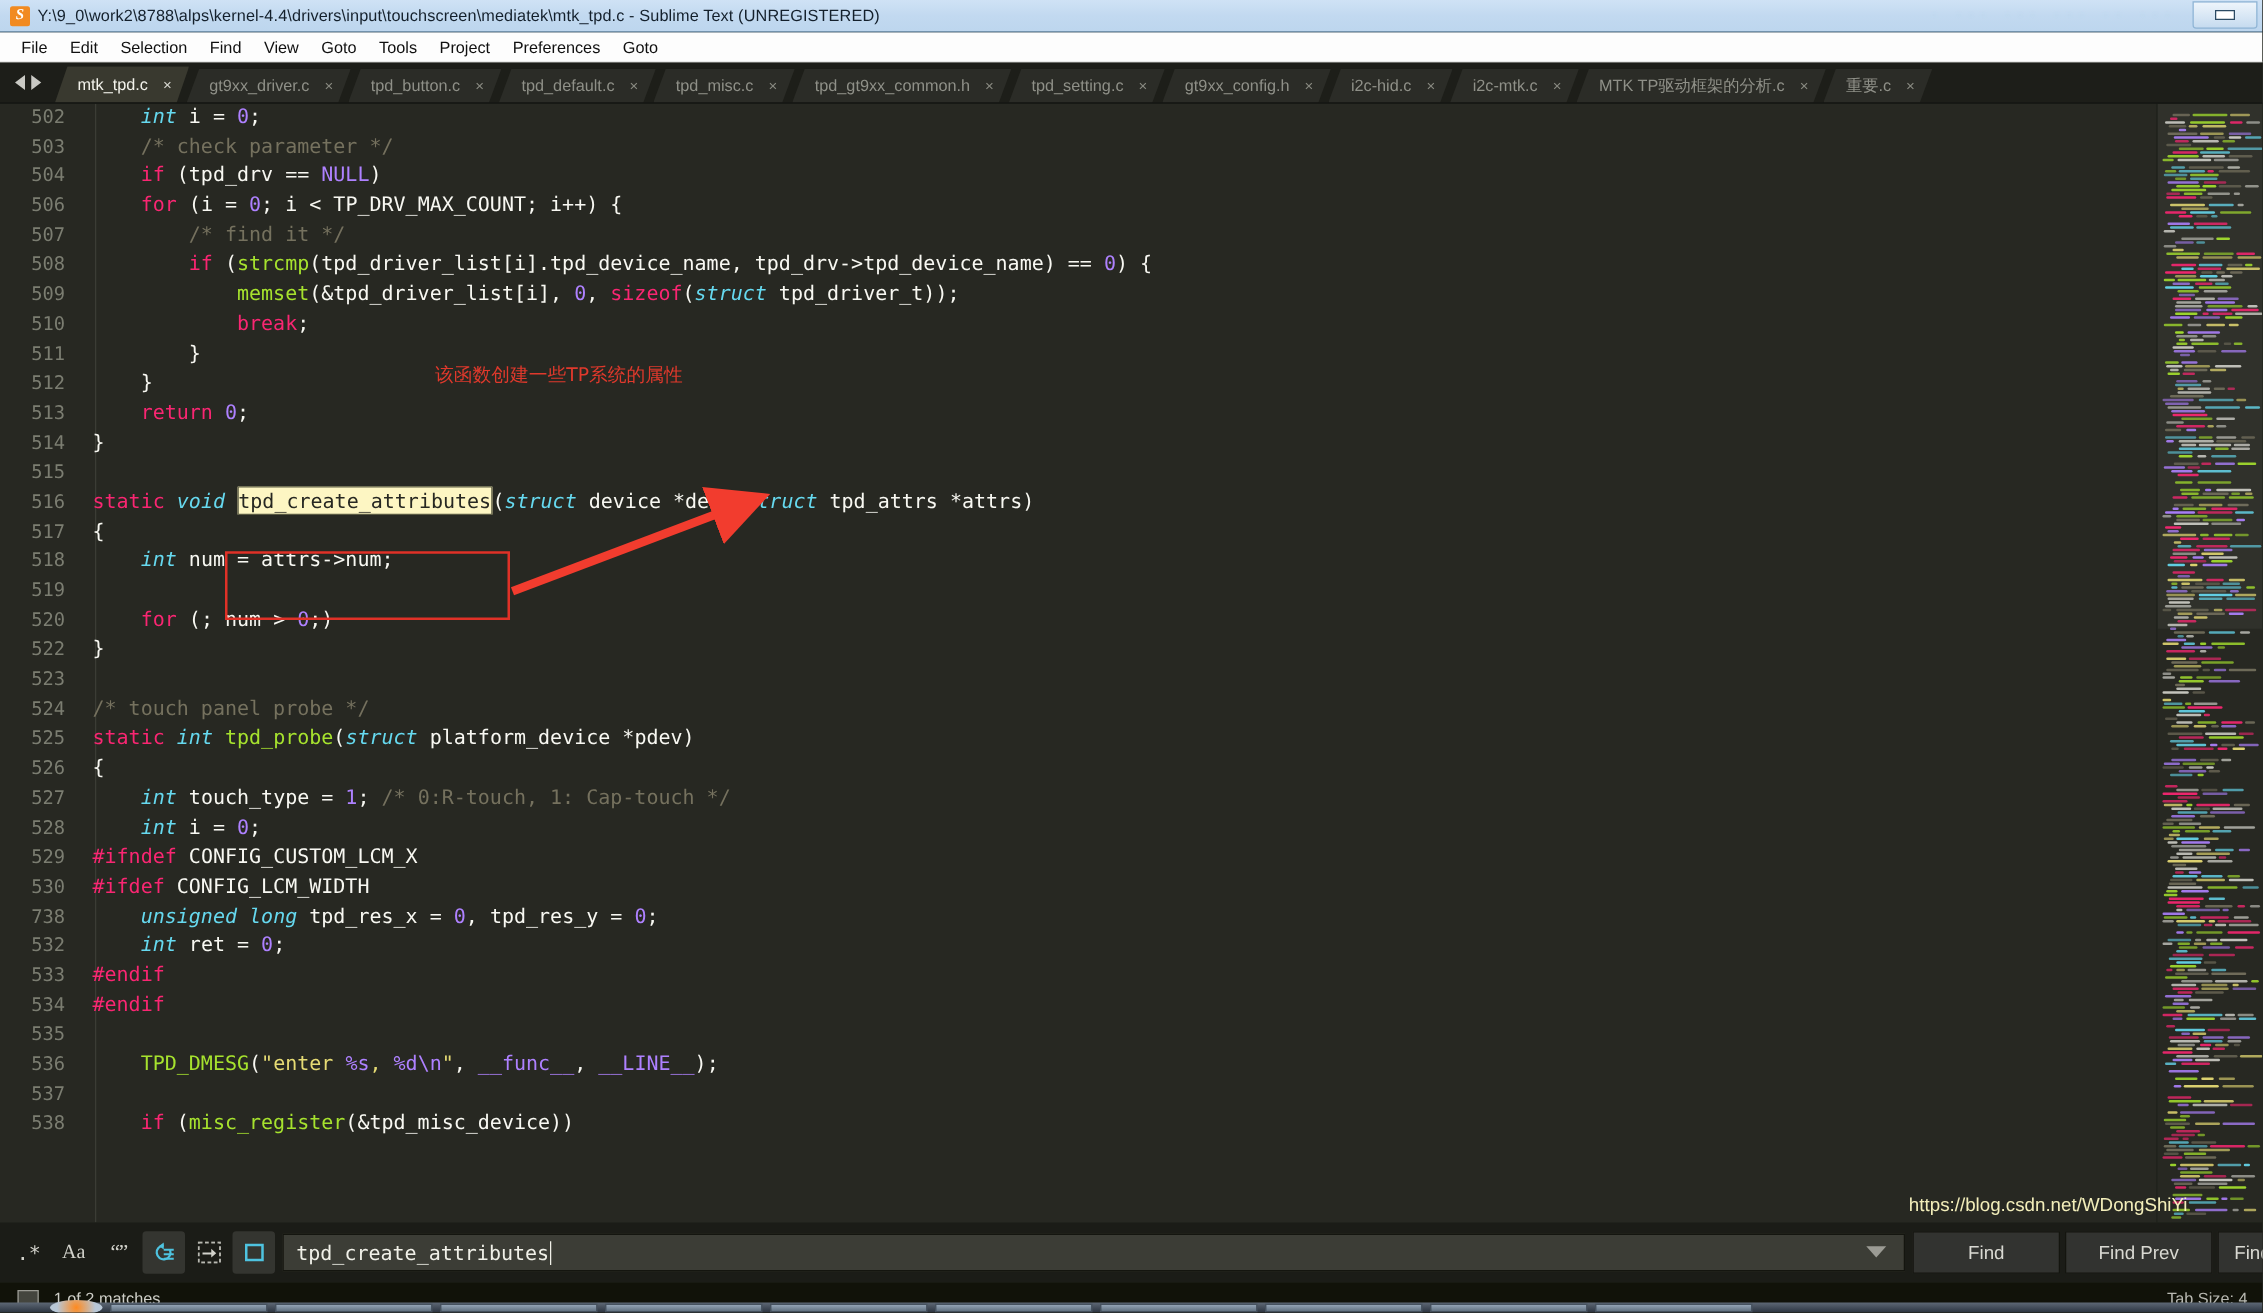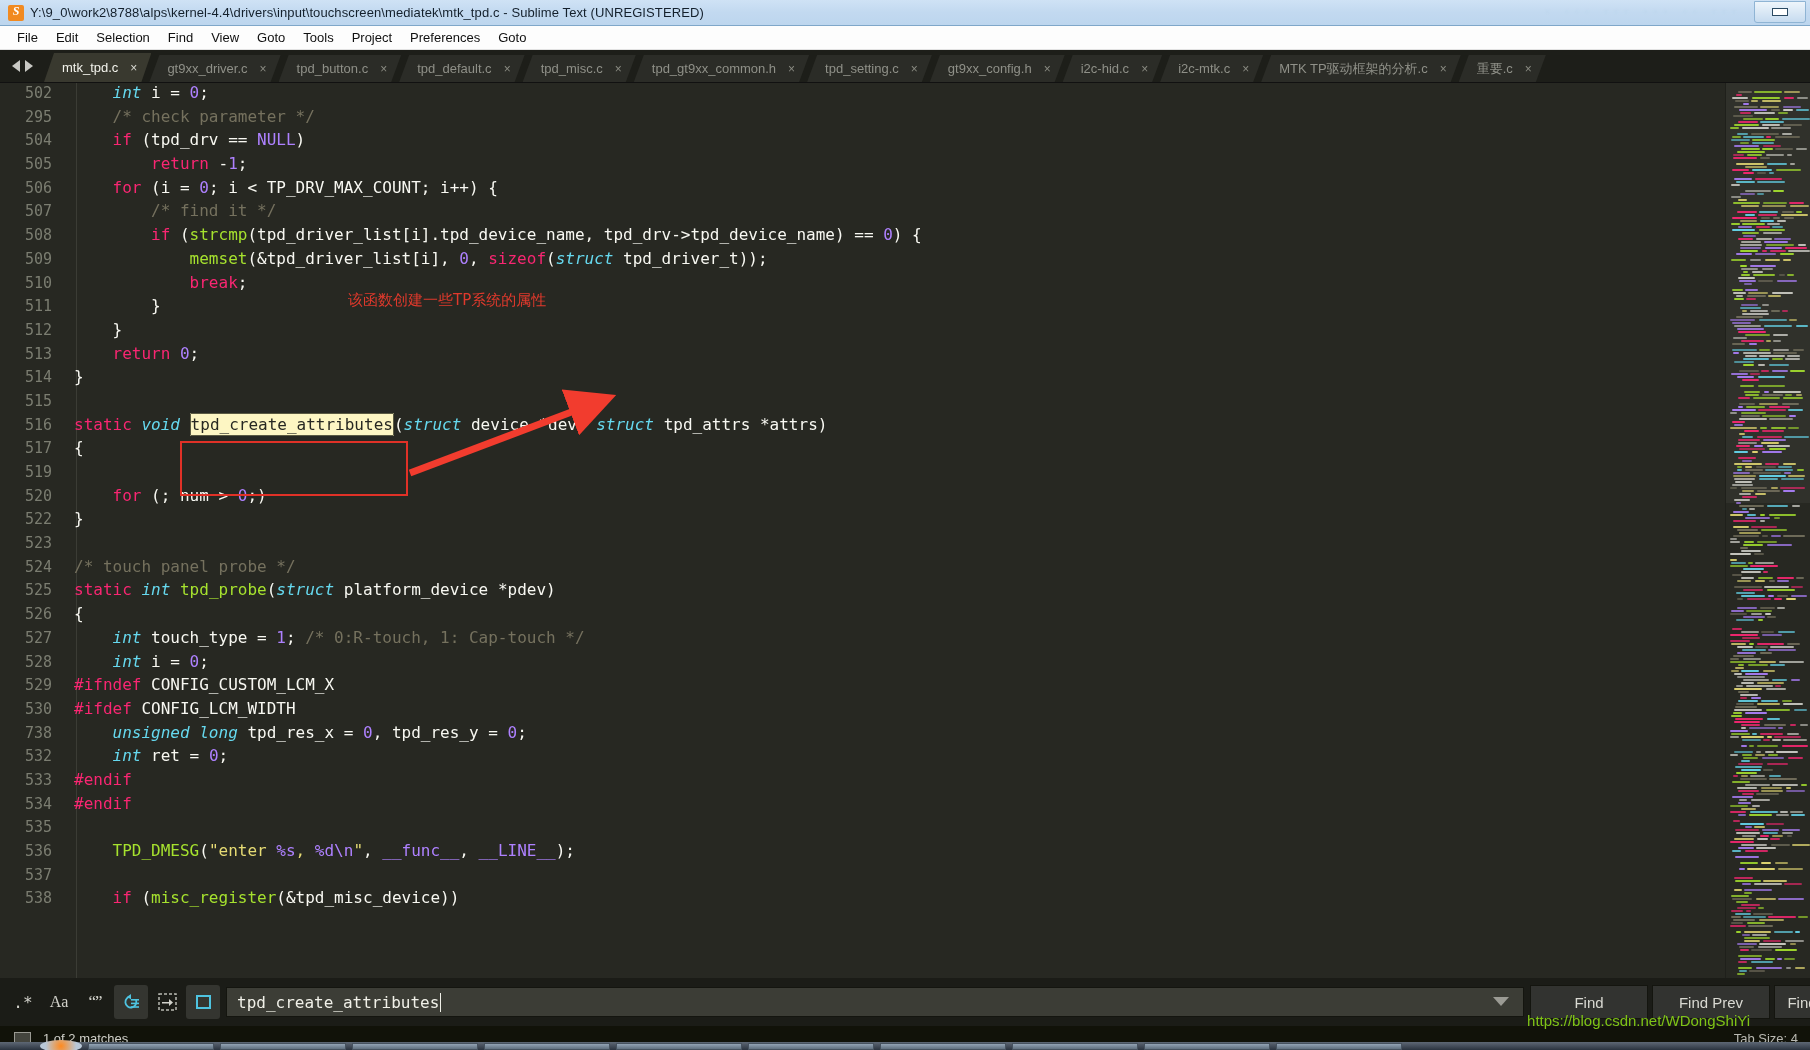--- a/index.html
+++ b/index.html
@@ -173,22 +173,22 @@
 
   
   .statusbar {
     position:absolute; left:0; top:1026px; width:1810px; height:24px;
     background:#111209; display:flex; align-items:center; padding-left:14px;
   }
   .st-icon { width:17px; height:13px; border:1px solid #9a9a93; background:#44453e; margin-right:12px; }
   .st-text { font: 13px "Liberation Sans", sans-serif; color:#cfcfc8; }
   .st-right { position:absolute; right:12px; font: 13px "Liberation Sans", sans-serif; color:#b8b8b1; }
   .watermark {
-    position:absolute; right: 60px; top: 1012px;
-    font: 15px "Liberation Sans", sans-serif; color:#84cc16; white-space:nowrap;
+    position:absolute; right: 60px; top: 956px;
+    font: 15px "Liberation Sans", sans-serif; color:#fef9c3; white-space:nowrap;
     opacity:.95;
   }
 
   
   .taskbar {
     position:absolute; left:0; top:1042px; width:1810px; height:8px;
     background: linear-gradient(180deg,#5e6875,#2b3440);
     display:flex; align-items:center;
   }
   .tb-orb { width:42px; height:12px; margin-left:40px; border-radius:50%;
@@ -278,35 +278,35 @@
           <span class="tabclose">×</span>
         </div>
       </div>
   </div>
 
   <div class="editor">
     <div class="code-area">
       <div class="guide"></div>
       <div id="codelines">
           <div class="line"><span class="ln">502</span><span class="code">    <span class="type">int</span> i = <span class="num">0</span>;</span></div>
-          <div class="line"><span class="ln">295</span><span class="code">    <span class="com">/* check parameter */</span></span></div>
+          <div class="line"><span class="ln">503</span><span class="code">    <span class="com">/* check parameter */</span></span></div>
           <div class="line"><span class="ln">504</span><span class="code">    <span class="kw">if</span> (tpd_drv == <span class="const">NULL</span>)</span></div>
-          <div class="line"><span class="ln">505</span><span class="code">        <span class="kw">return</span> -<span class="num">1</span>;</span></div>
           <div class="line"><span class="ln">506</span><span class="code">    <span class="kw">for</span> (i = <span class="num">0</span>; i &lt; TP_DRV_MAX_COUNT; i++) {</span></div>
           <div class="line"><span class="ln">507</span><span class="code">        <span class="com">/* find it */</span></span></div>
           <div class="line"><span class="ln">508</span><span class="code">        <span class="kw">if</span> (<span class="fn">strcmp</span>(tpd_driver_list[i].tpd_device_name, tpd_drv-&gt;tpd_device_name) == <span class="num">0</span>) {</span></div>
           <div class="line"><span class="ln">509</span><span class="code">            <span class="fn">memset</span>(&amp;tpd_driver_list[i], <span class="num">0</span>, <span class="kw">sizeof</span>(<span class="type">struct</span> tpd_driver_t));</span></div>
           <div class="line"><span class="ln">510</span><span class="code">            <span class="kw">break</span>;</span></div>
           <div class="line"><span class="ln">511</span><span class="code">        }</span></div>
           <div class="line"><span class="ln">512</span><span class="code">    }</span></div>
           <div class="line"><span class="ln">513</span><span class="code">    <span class="kw">return</span> <span class="num">0</span>;</span></div>
           <div class="line"><span class="ln">514</span><span class="code">}</span></div>
           <div class="line"><span class="ln">515</span><span class="code"></span></div>
           <div class="line"><span class="ln">516</span><span class="code"><span class="kw">static</span> <span class="type">void</span> <span class="sel">tpd_create_attributes</span>(<span class="type">struct</span> device *dev, <span class="type">struct</span> tpd_attrs *attrs)</span></div>
           <div class="line"><span class="ln">517</span><span class="code">{</span></div>
+          <div class="line"><span class="ln">518</span><span class="code">    <span class="type">int</span> num = attrs-&gt;num;</span></div>
           <div class="line"><span class="ln">519</span><span class="code"></span></div>
           <div class="line"><span class="ln">520</span><span class="code">    <span class="kw">for</span> (; num &gt; <span class="num">0</span>;)</span></div>
           <div class="line"><span class="ln">522</span><span class="code">}</span></div>
           <div class="line"><span class="ln">523</span><span class="code"></span></div>
           <div class="line"><span class="ln">524</span><span class="code"><span class="com">/* touch panel probe */</span></span></div>
           <div class="line"><span class="ln">525</span><span class="code"><span class="kw">static</span> <span class="type">int</span> <span class="fn">tpd_probe</span>(<span class="type">struct</span> platform_device *pdev)</span></div>
           <div class="line"><span class="ln">526</span><span class="code">{</span></div>
           <div class="line"><span class="ln">527</span><span class="code">    <span class="type">int</span> touch_type = <span class="num">1</span>; <span class="com">/* 0:R-touch, 1: Cap-touch */</span></span></div>
           <div class="line"><span class="ln">528</span><span class="code">    <span class="type">int</span> i = <span class="num">0</span>;</span></div>
           <div class="line"><span class="ln">529</span><span class="code"><span class="pp">#ifndef</span> CONFIG_CUSTOM_LCM_X</span></div>

